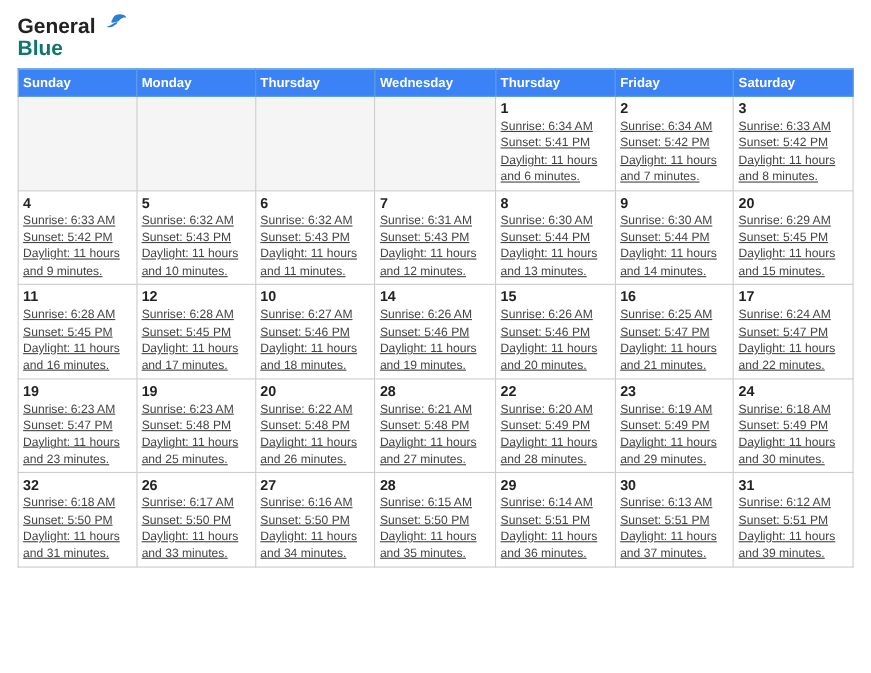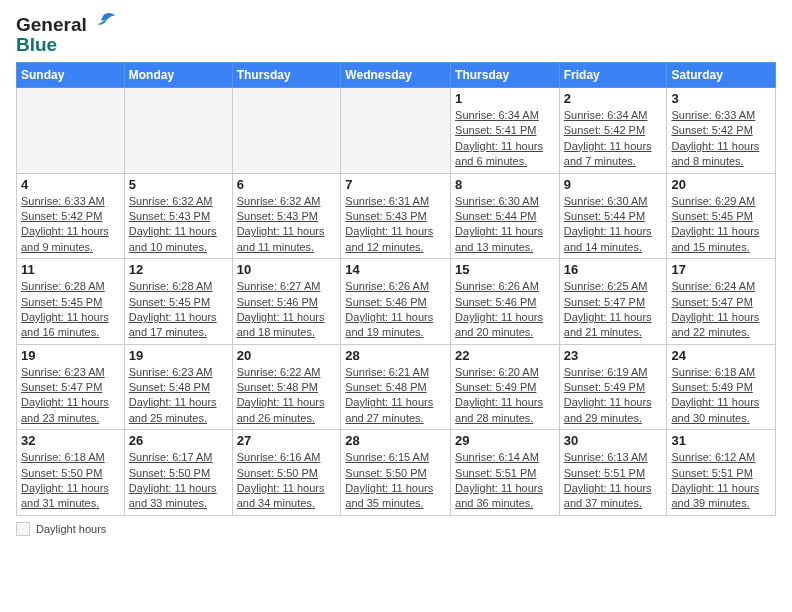--- a/index.html
+++ b/index.html
@@ -264,17 +264,13 @@
             <div class="day-info">Sunrise: 6:13 AM<br>Sunset: 5:51 PM<br>Daylight: 11 hours and 37 minutes.</div>
           </td>
           <td>
             <span class="day-num">31</span>
             <div class="day-info">Sunrise: 6:12 AM<br>Sunset: 5:51 PM<br>Daylight: 11 hours and 39 minutes.</div>
           </td>
         </tr>
       </tbody>
   </table>
 
-  <div class="footer">
-    <div class="footer-box"></div>
-    <span>Daylight hours</span>
-  </div>
 </div>
 
 </body></html>

